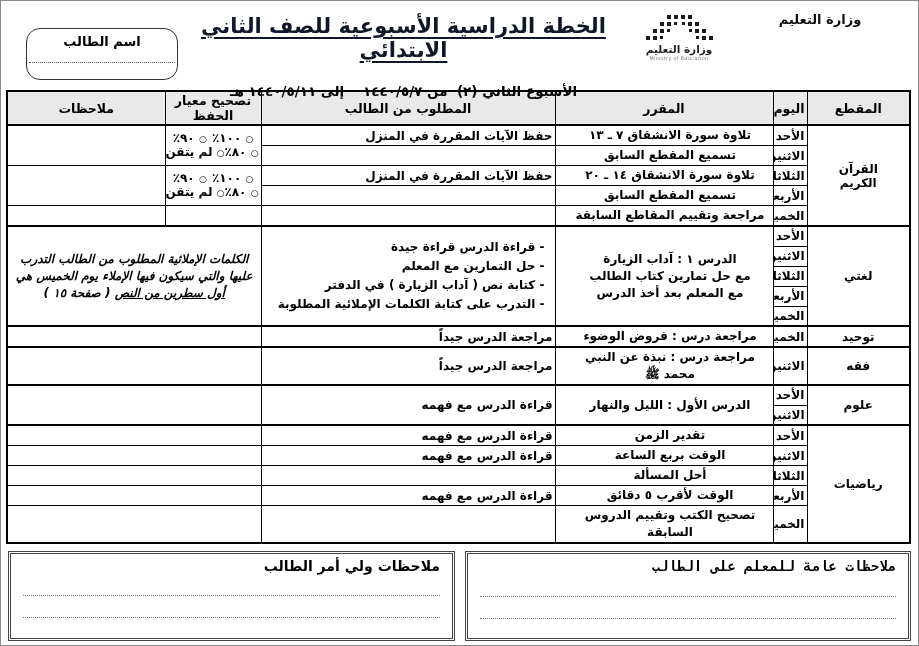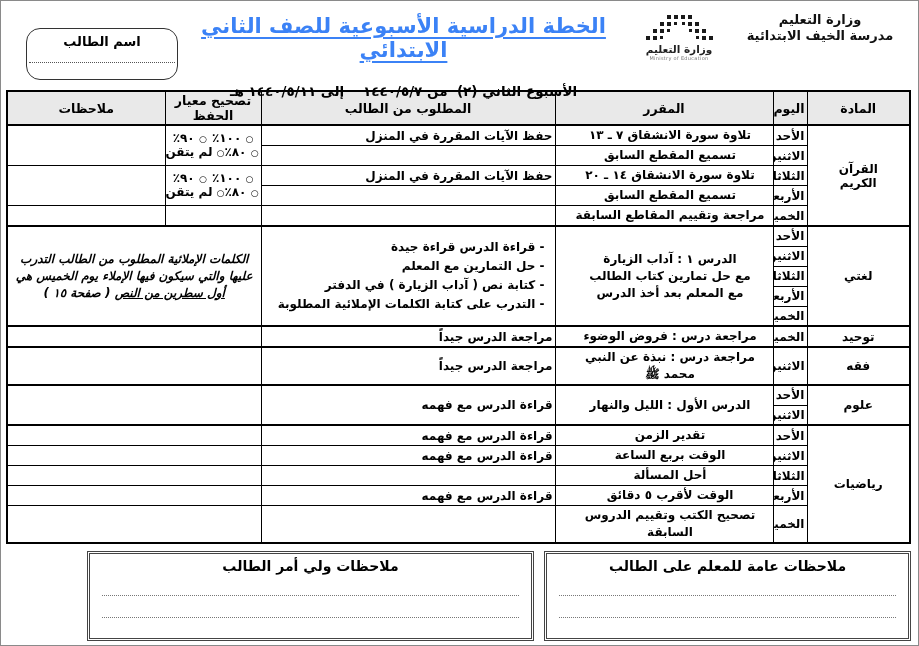--- a/index.html
+++ b/index.html
@@ -19,21 +19,21 @@
   
   .hdr { display: flex; align-items: flex-start; height: 82px; }
   .school { width: 182px; text-align: center; padding-top: 6px; }
   .school div { font-weight: bold; font-size: 13px; line-height: 15.5px; color: #111; }
   .logo { width: 100px; text-align: center; padding-top: 8px; }
   .logo svg { display: block; margin: 0 auto; }
   .logo .wm { font-weight: bold; font-size: 10.5px; line-height: 11px; color: #222; }
   .logo .wm-en { font-size: 5px; color: #777; letter-spacing: .3px; }
   .titleblk { flex: 1; text-align: center; padding-top: 8px; }
   .title {
-    font-size: 21px; font-weight: bold; color: #3b82f6;
+    font-size: 21px; font-weight: bold; color: #0f172a;
     text-decoration: underline; text-underline-offset: 4px; text-decoration-thickness: 2px;
   }
   .subtitle { font-size: 13.5px; font-weight: bold; margin-top: 21px; white-space: pre-wrap; }
   .stubox {
     width: 152px; height: 52px; margin-top: 22px; margin-left: 18px;
     border: 1.5px solid #333; border-radius: 14px; padding: 5px 2px 8px;
   }
   .stubox .lbl { text-align: center; font-weight: bold; font-size: 13px; }
   .stubox .dots { border-bottom: 1.5px dotted #555; height: 14px; }
   
@@ -54,34 +54,33 @@
   td.mastery { font-size: 9px; padding: 0 2px; }
   .mline { display: flex; justify-content: space-evenly; line-height: 13px; }
   .mopt { white-space: nowrap; }
   .radio { font-size: 9px; }
   td.langnotes { font-size: 11.5px; line-height: 17px; font-style: italic; }
   td.langnotes .ul { text-decoration: underline; }
   td.blank, td.notes { background: #fff; }
   
   .boxes { display: flex; gap: 10px; margin-top: 7px; }
   .nbox { border: 3px double #444; height: 90px; padding: 4px 12px; }
-  .nbox .btitle { text-align: center; font-weight: bold; font-size: 14px; }
+  .nbox .btitle { font-weight: bold; font-size: 14px; }
   .nbox .dline { border-bottom: 1.5px dotted #777; height: 22px; }
-  .nbox-teacher { width: 367px; }
+  .nbox-teacher { width: 446px; font-family: Liberation Mono, monospace; }
   .nbox-parent { width: 447px; }
 </style>
 </head>
 <body>
 
 <div class="page">
 
   <div class="hdr">
     <div class="school">
       <div>وزارة التعليم</div>
-      <div>مدرسة الخيف الابتدائية</div>
     </div>
     <div class="logo">
       <svg width="86" height="30" viewBox="0 0 86 30">
         <g fill="#1a1a1a">
           <rect x="31" y="1" width="4" height="4"></rect>
             <rect x="38" y="1" width="4" height="4"></rect>
             <rect x="45" y="1" width="4" height="4"></rect>
             <rect x="52" y="1" width="4" height="4"></rect>
           <rect x="24" y="8" width="4" height="4"></rect>
             <rect x="31" y="8" width="4" height="4"></rect>
@@ -120,21 +119,21 @@
     <colgroup>
       <col style="width:103px">
         <col style="width:34px">
         <col style="width:218px">
       <col style="width:294px">
         <col style="width:96px">
         <col style="width:158px">
     </colgroup>
     <thead>
       <tr id="head-row">
-          <th>المادة</th>
+          <th>المقطع</th>
           <th>اليوم</th>
           <th>المقرر</th>
           <th>المطلوب من الطالب</th>
           <th>تصحيح معيار الحفظ</th>
           <th>ملاحظات</th>
         </tr>
     </thead>
     <tbody id="plan-body">
         <tr class="sec">
           <td rowspan="5" class="subject">القرآن

